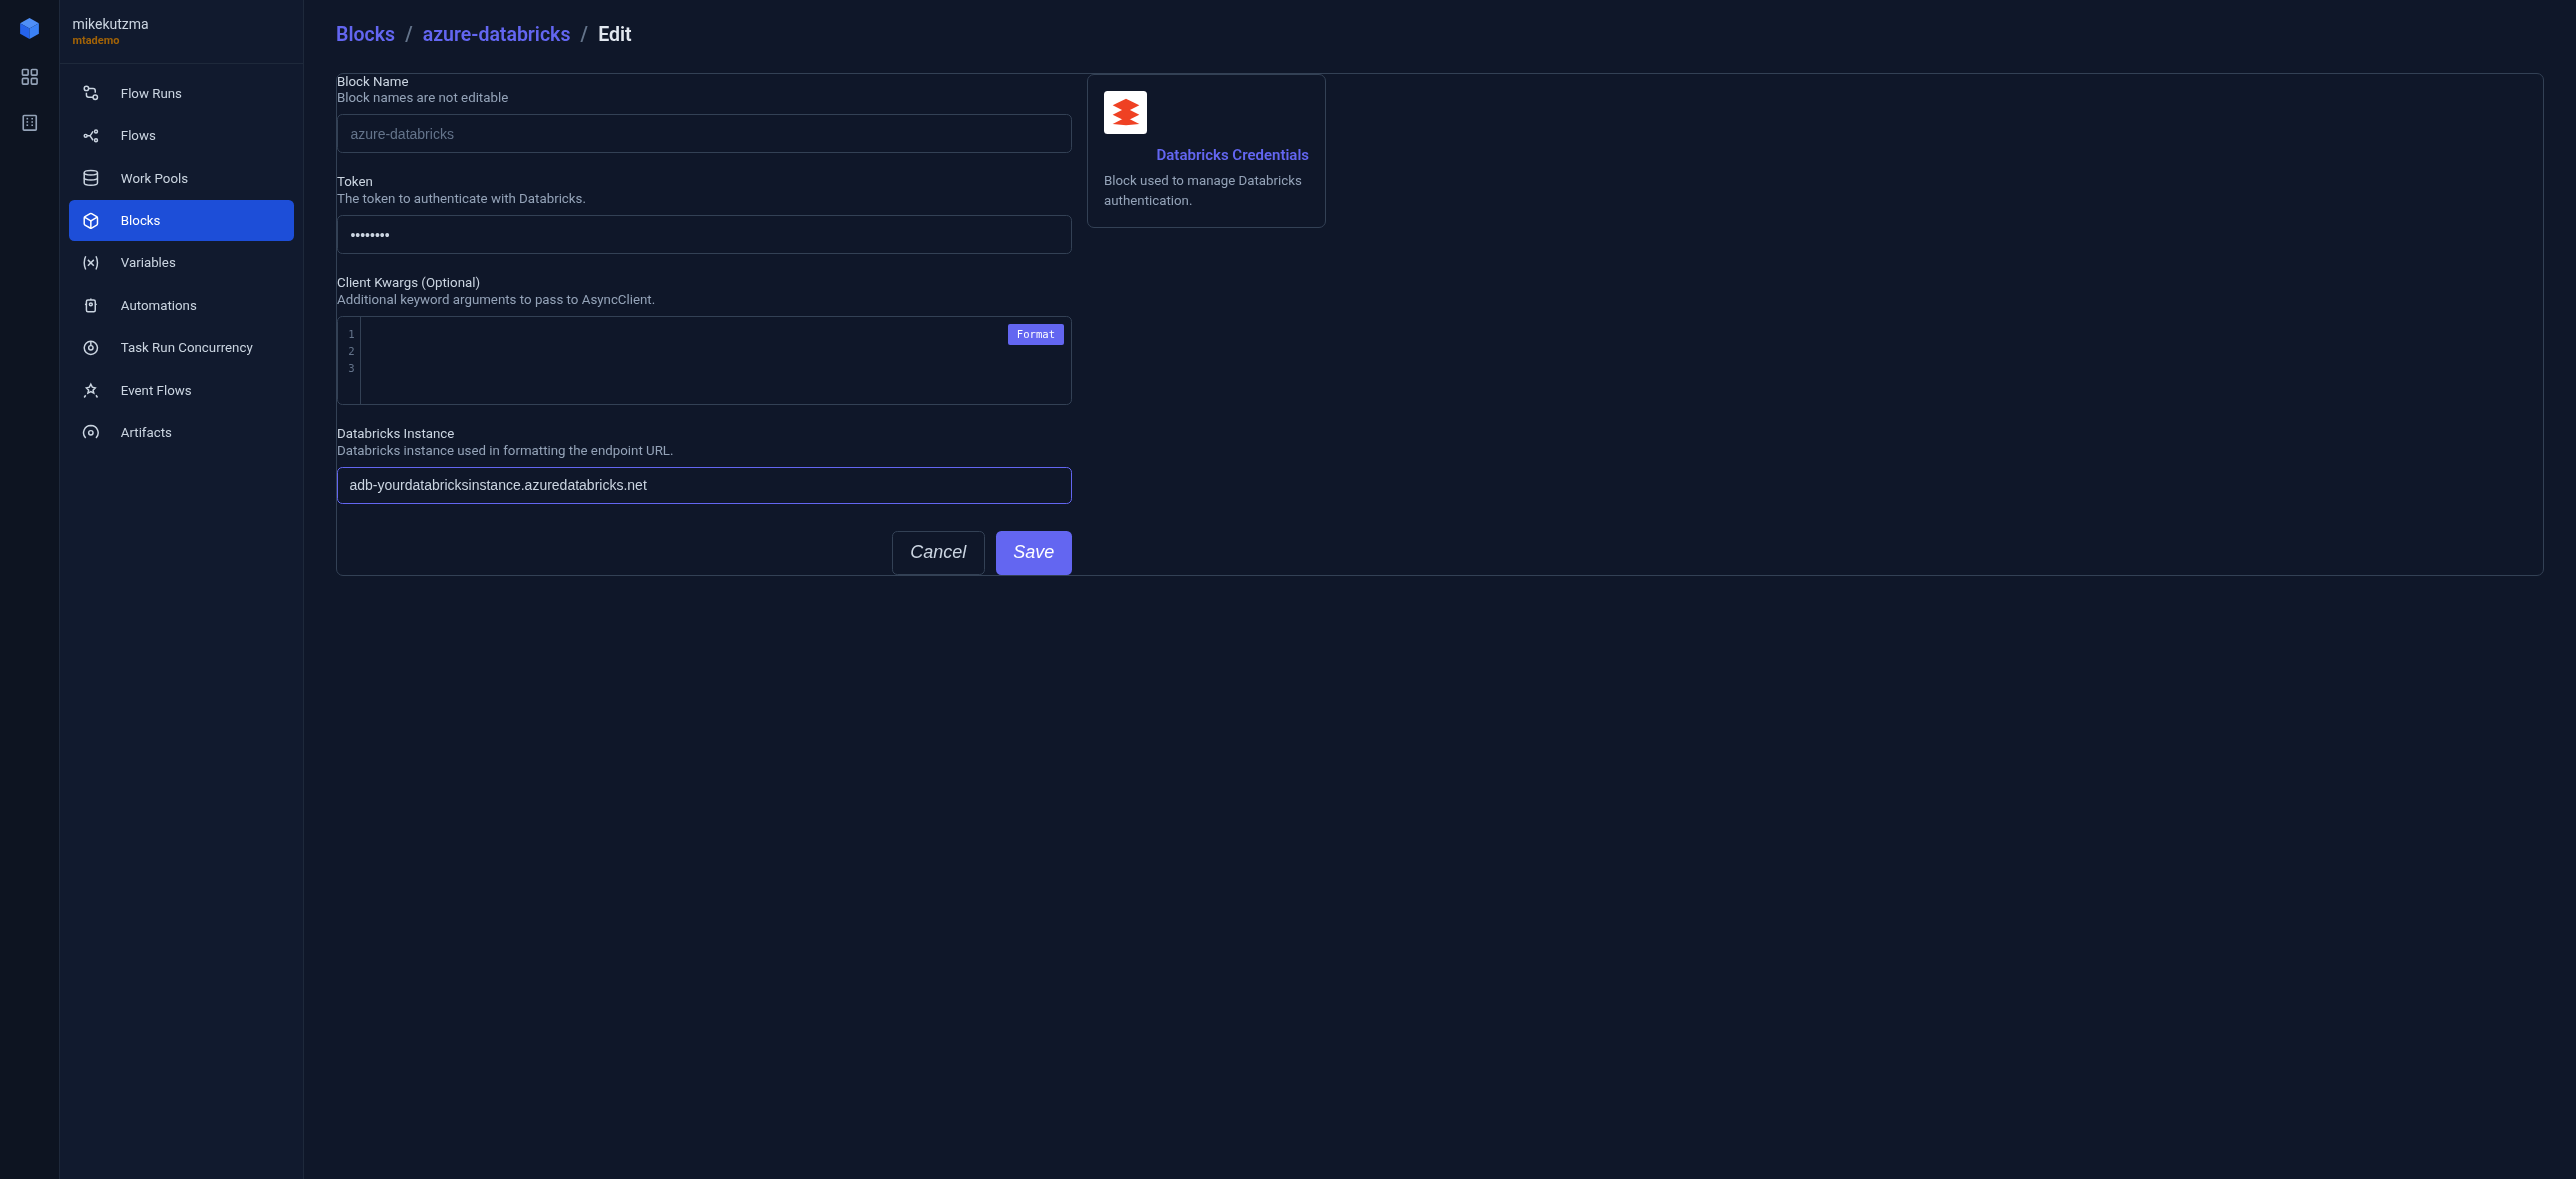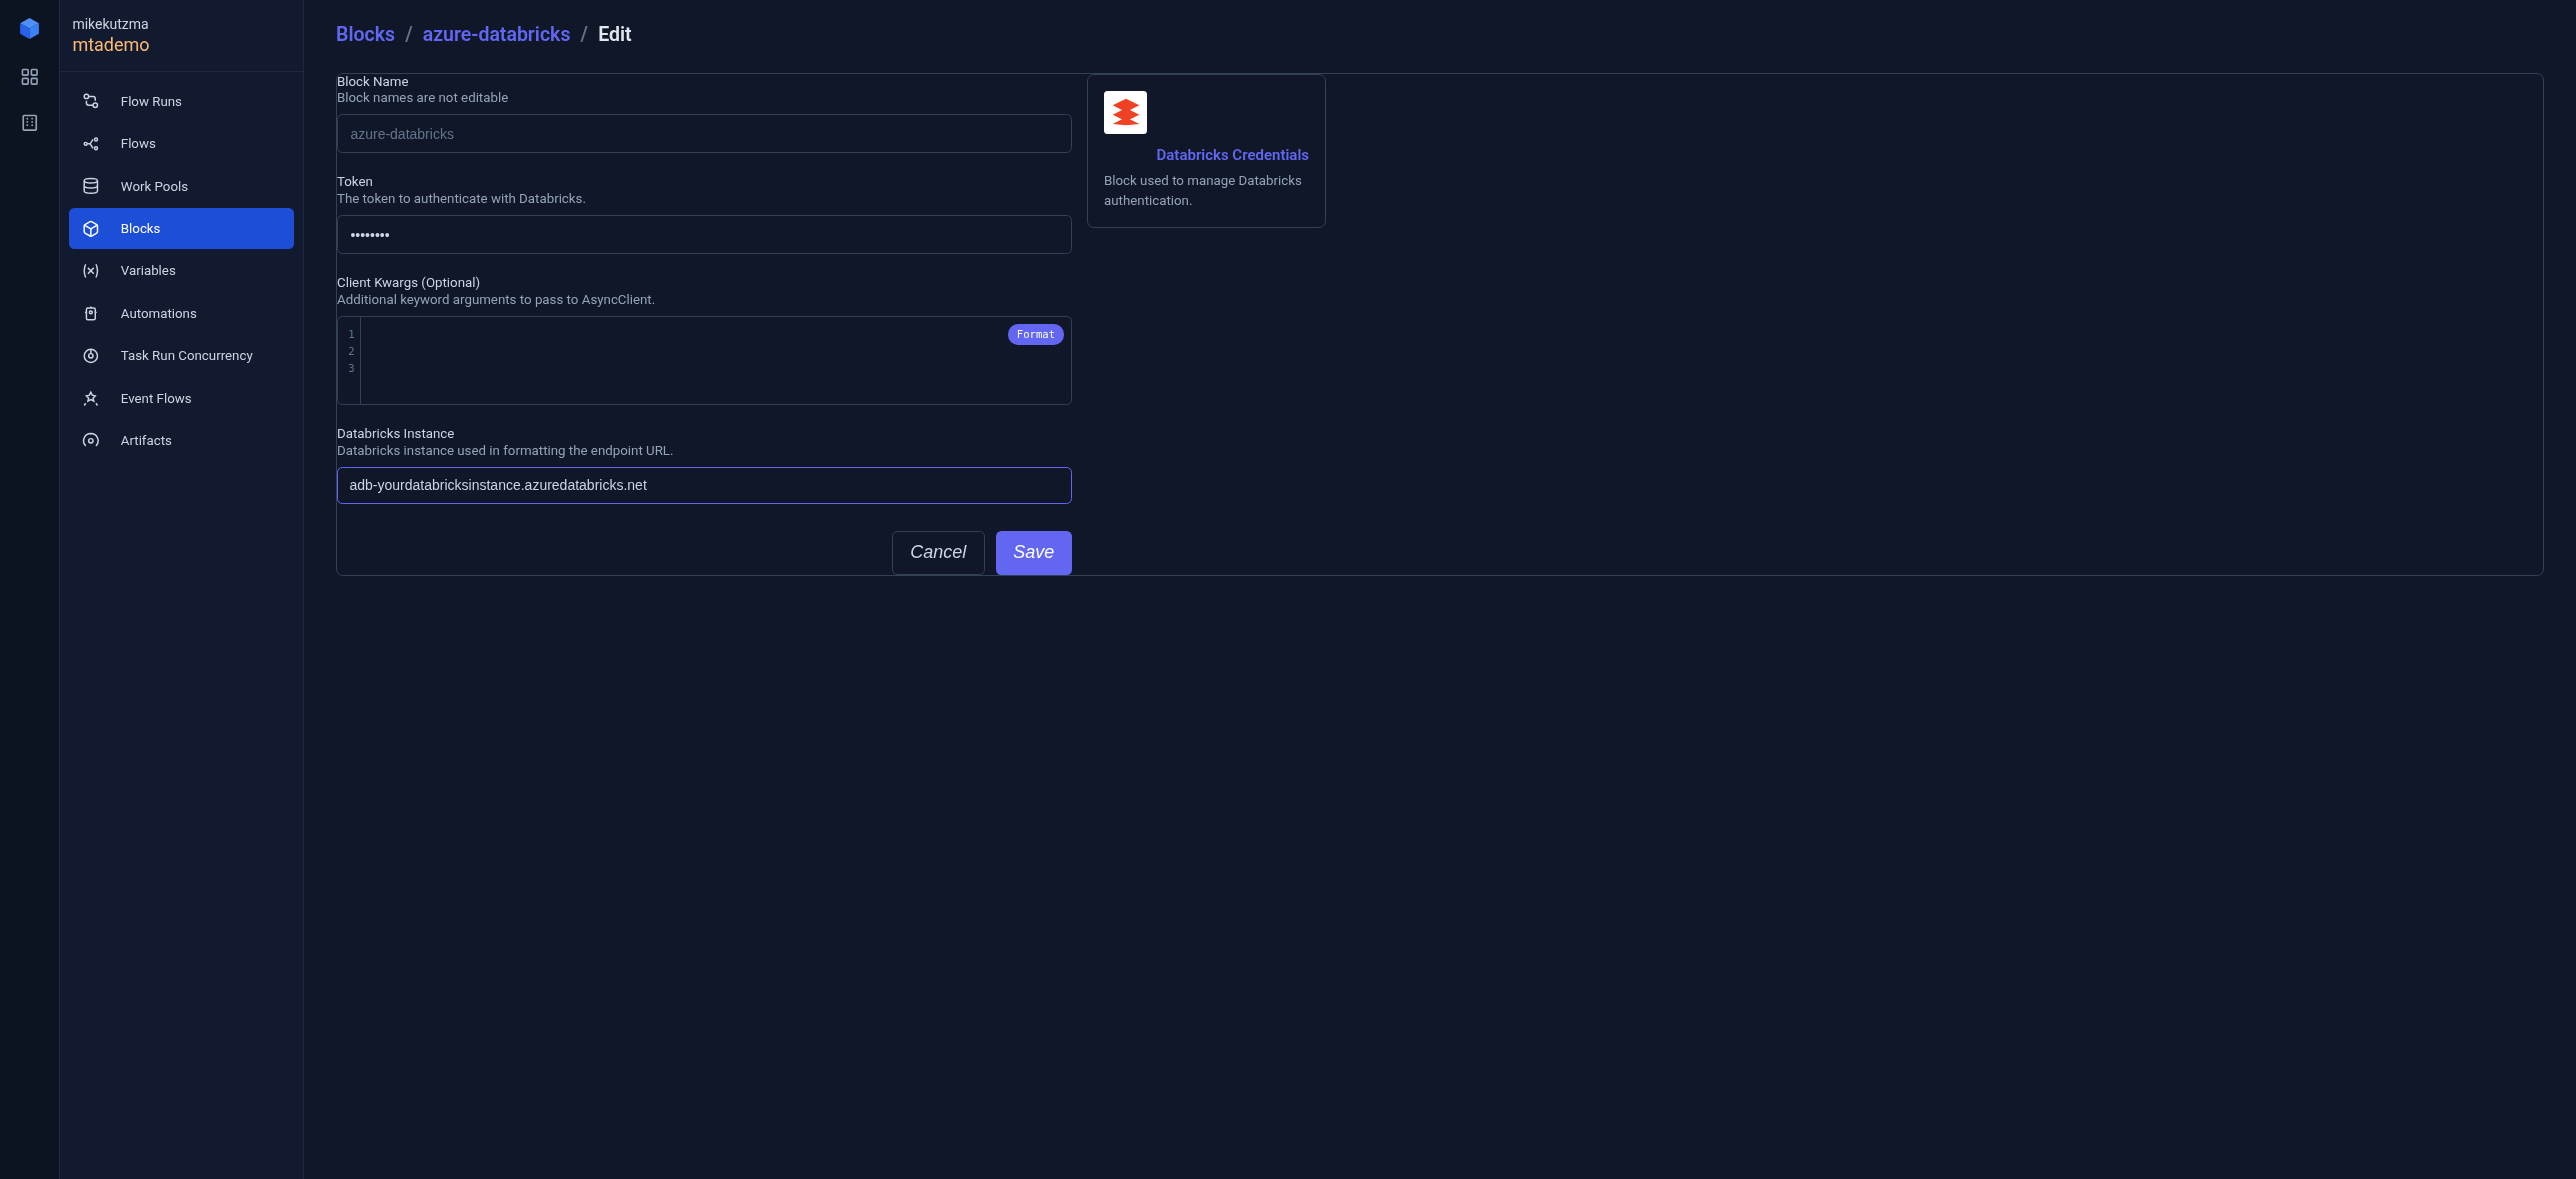--- a/index.html
+++ b/index.html
@@ -51,23 +51,23 @@
     .sidebar-header {
       padding: 16px 12.4px;
       border-bottom: 0.9px solid #1e293b;
     }
     .sidebar-username {
       color: #cbd5e1;
       font-size: 14px;
       margin-bottom: 1.8px;
     }
     .sidebar-workspace {
-      color: #fdba74;
-      font-size: 18px;
-      font-weight: 400;
+      color: #a16207;
+      font-size: 11px;
+      font-weight: 700;
     }
     .sidebar-nav {
       padding: 8.9px;
     }
     .sidebar-item {
       display: flex;
       align-items: center;
       gap: 20px;
       padding: 10.6px 12.4px;
       border-radius: 5.3px;
@@ -168,21 +168,21 @@
       flex: 1;
     }
     .format-btn {
       position: absolute;
       top: 7px;
       right: 7px;
       background: #6366f1;
       color: #fff;
       border: none;
       padding: 4.4px 8.9px;
-      border-radius: 10px;
+      border-radius: 2px;
       font-size: 10.6px;
       font-family: monospace;
       cursor: pointer;
     }
     .actions {
       display: flex;
       justify-content: flex-end;
       gap: 10.6px;
       margin-top: 26.6px;
     }

